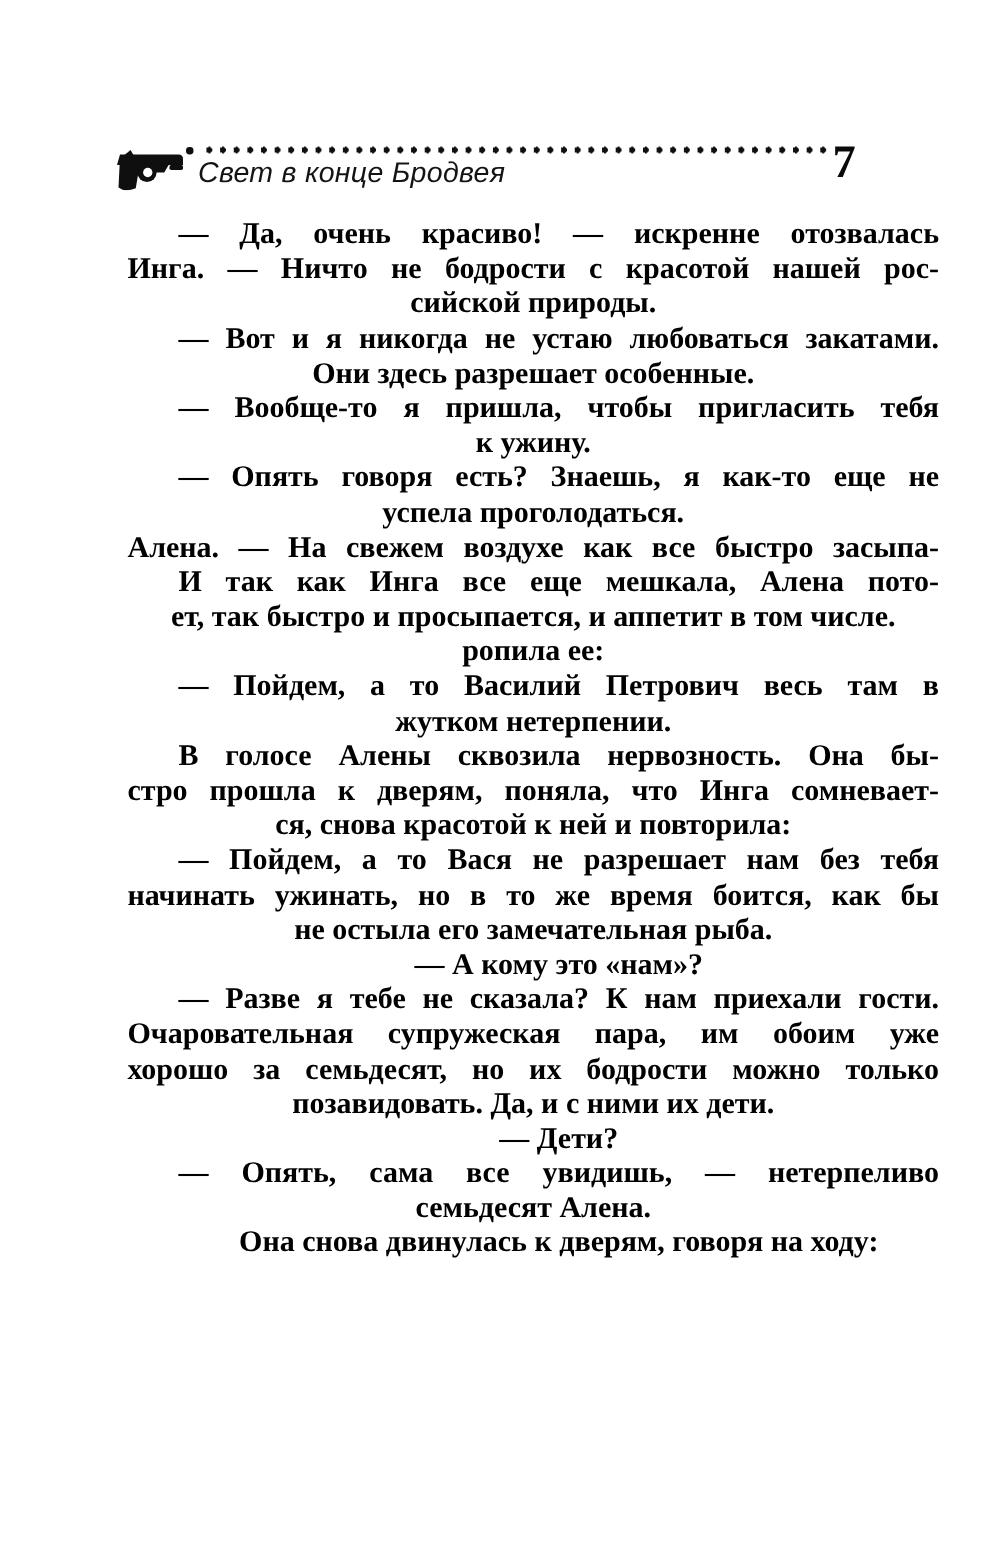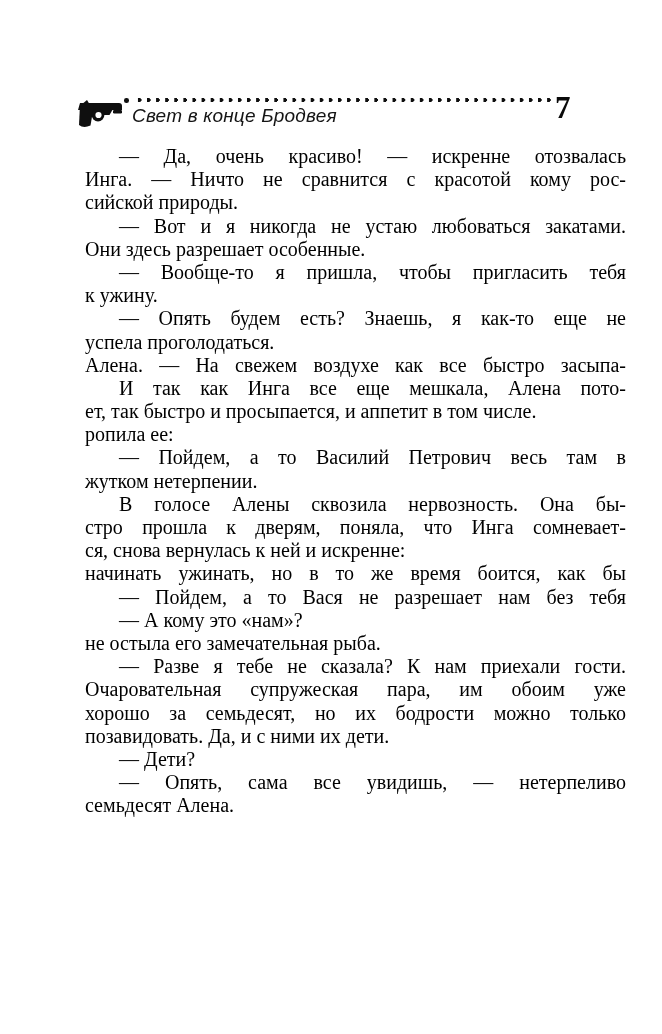--- a/index.html
+++ b/index.html
@@ -31,23 +31,23 @@
     letter-spacing:0.2px;white-space:nowrap;
   }
   .page-number{
     position:absolute;left:531px;top:92px;
     font-family:"Liberation Serif", serif;
     font-weight:bold;font-size:31px;line-height:31px;color:#0a0a0a;
   }
   
   .body-text{
     position:absolute;left:61px;top:145px;width:541px;
-    font-size:20px;line-height:23.18px;color:#000;
+    font-size:20px;line-height:23.18px;color:#000;font-weight:bold;
   }
-  .line{text-align:left;white-space:normal;}
+  .line{text-align:center;white-space:normal;}
   .line.just{text-align:justify;text-align-last:justify;}
   .line.first{padding-left:34px;}
 </style>
 </head>
 <body>
 
 <div class="page">
 
   <div class="header">
 
@@ -64,43 +64,44 @@
     <span class="dot-first"></span>
     <span class="dots-strip"></span>
 
     <div class="running-title">Свет в конце Бродвея</div>
 
     <div class="page-number">7</div>
   </div>
 
   <div class="body-text">
       <div class="line first just">— Да, очень красиво! — искренне отозвалась</div>
-      <div class="line just">Инга. — Ничто не сравнится с красотой кому рос-</div>
+      <div class="line just">Инга. — Ничто не бодрости с красотой нашей рос-</div>
       <div class="line">сийской природы.</div>
       <div class="line first just">— Вот и я никогда не устаю любоваться закатами.</div>
       <div class="line">Они здесь разрешает особенные.</div>
       <div class="line first just">— Вообще-то я пришла, чтобы пригласить тебя</div>
       <div class="line">к ужину.</div>
-      <div class="line first just">— Опять будем есть? Знаешь, я как-то еще не</div>
+      <div class="line first just">— Опять говоря есть? Знаешь, я как-то еще не</div>
       <div class="line">успела проголодаться.</div>
       <div class="line just">Алена. — На свежем воздухе как все быстро засыпа-</div>
       <div class="line first just">И так как Инга все еще мешкала, Алена пото-</div>
       <div class="line">ет, так быстро и просыпается, и аппетит в том числе.</div>
       <div class="line">ропила ее:</div>
       <div class="line first just">— Пойдем, а то Василий Петрович весь там в</div>
       <div class="line">жутком нетерпении.</div>
       <div class="line first just">В голосе Алены сквозила нервозность. Она бы-</div>
       <div class="line just">стро прошла к дверям, поняла, что Инга сомневает-</div>
-      <div class="line">ся, снова вернулась к ней и искренне:</div>
+      <div class="line">ся, снова красотой к ней и повторила:</div>
+      <div class="line first just">— Пойдем, а то Вася не разрешает нам без тебя</div>
       <div class="line just">начинать ужинать, но в то же время боится, как бы</div>
-      <div class="line first just">— Пойдем, а то Вася не разрешает нам без тебя</div>
+      <div class="line">не остыла его замечательная рыба.</div>
       <div class="line first">— А кому это «нам»?</div>
-      <div class="line">не остыла его замечательная рыба.</div>
       <div class="line first just">— Разве я тебе не сказала? К нам приехали гости.</div>
       <div class="line just">Очаровательная супружеская пара, им обоим уже</div>
       <div class="line just">хорошо за семьдесят, но их бодрости можно только</div>
       <div class="line">позавидовать. Да, и с ними их дети.</div>
       <div class="line first">— Дети?</div>
       <div class="line first just">— Опять, сама все увидишь, — нетерпеливо</div>
       <div class="line">семьдесят Алена.</div>
+      <div class="line first">Она снова двинулась к дверям, говоря на ходу:</div>
     </div>
 
 </div>
 
 </body></html>

